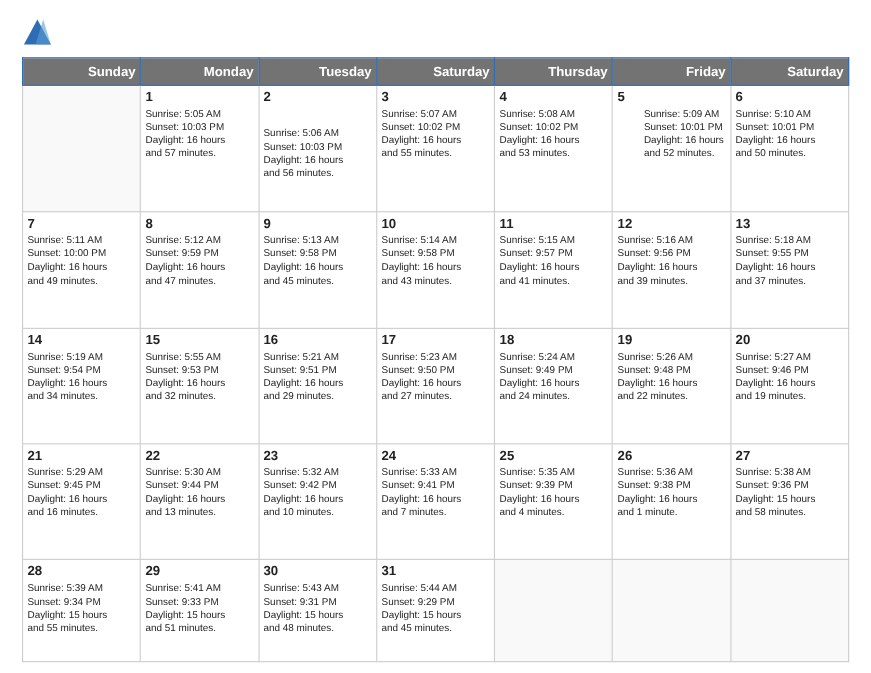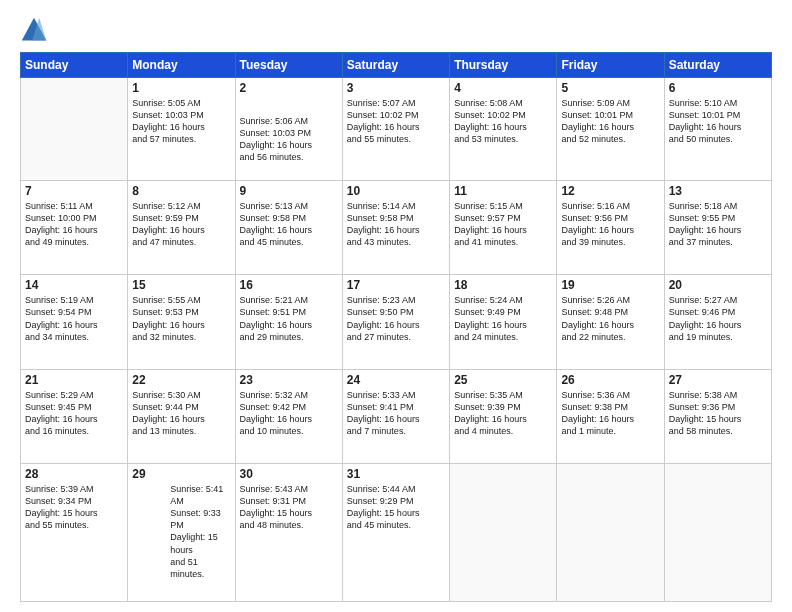--- a/index.html
+++ b/index.html
@@ -55,26 +55,26 @@
       color: #444;
     }
     .calendar {
       flex: 1;
       border: 1px solid #ccc;
       border-collapse: collapse;
       width: 100%;
       table-layout: fixed;
     }
     .calendar th {
-      background: #1d4ed8;
+      background: #737373;
       color: #fff;
       font-size: 12px;
       font-weight: bold;
       padding: 5px 4px;
-      text-align: left;
+      text-align: right;
       border: 1px solid #2e6db4;
     }
     .calendar td {
       border: 1px solid #ccc;
       vertical-align: top;
       padding: 3px 4px;
       font-size: 9.5px;
       color: #222;
       height: 82px;
     }
@@ -155,21 +155,21 @@
           </td>
           <td>
             <span class="day-num">4</span>
             <div class="cell-text" style="white-space: pre-line;">Sunrise: 5:08 AM
 Sunset: 10:02 PM
 Daylight: 16 hours
 and 53 minutes.</div>
           </td>
           <td>
             <span class="day-num">5</span>
-            <div class="cell-text" style="white-space: pre-line;">Sunrise: 5:09 AM
+            <div class="cell-text" style="white-space: pre-line; margin-left: 24px;">Sunrise: 5:09 AM
 Sunset: 10:01 PM
 Daylight: 16 hours
 and 52 minutes.</div>
           </td>
           <td>
             <span class="day-num">6</span>
             <div class="cell-text" style="white-space: pre-line;">Sunrise: 5:10 AM
 Sunset: 10:01 PM
 Daylight: 16 hours
 and 50 minutes.</div>
@@ -331,21 +331,21 @@
         <tr class="last-row">
           <td>
             <span class="day-num">28</span>
             <div class="cell-text" style="white-space: pre-line;">Sunrise: 5:39 AM
 Sunset: 9:34 PM
 Daylight: 15 hours
 and 55 minutes.</div>
           </td>
           <td>
             <span class="day-num">29</span>
-            <div class="cell-text" style="white-space: pre-line; margin-left: 38px;">Sunrise: 5:41 AM
+            <div class="cell-text" style="white-space: pre-line;">Sunrise: 5:41 AM
 Sunset: 9:33 PM
 Daylight: 15 hours
 and 51 minutes.</div>
           </td>
           <td>
             <span class="day-num">30</span>
             <div class="cell-text" style="white-space: pre-line;">Sunrise: 5:43 AM
 Sunset: 9:31 PM
 Daylight: 15 hours
 and 48 minutes.</div>

